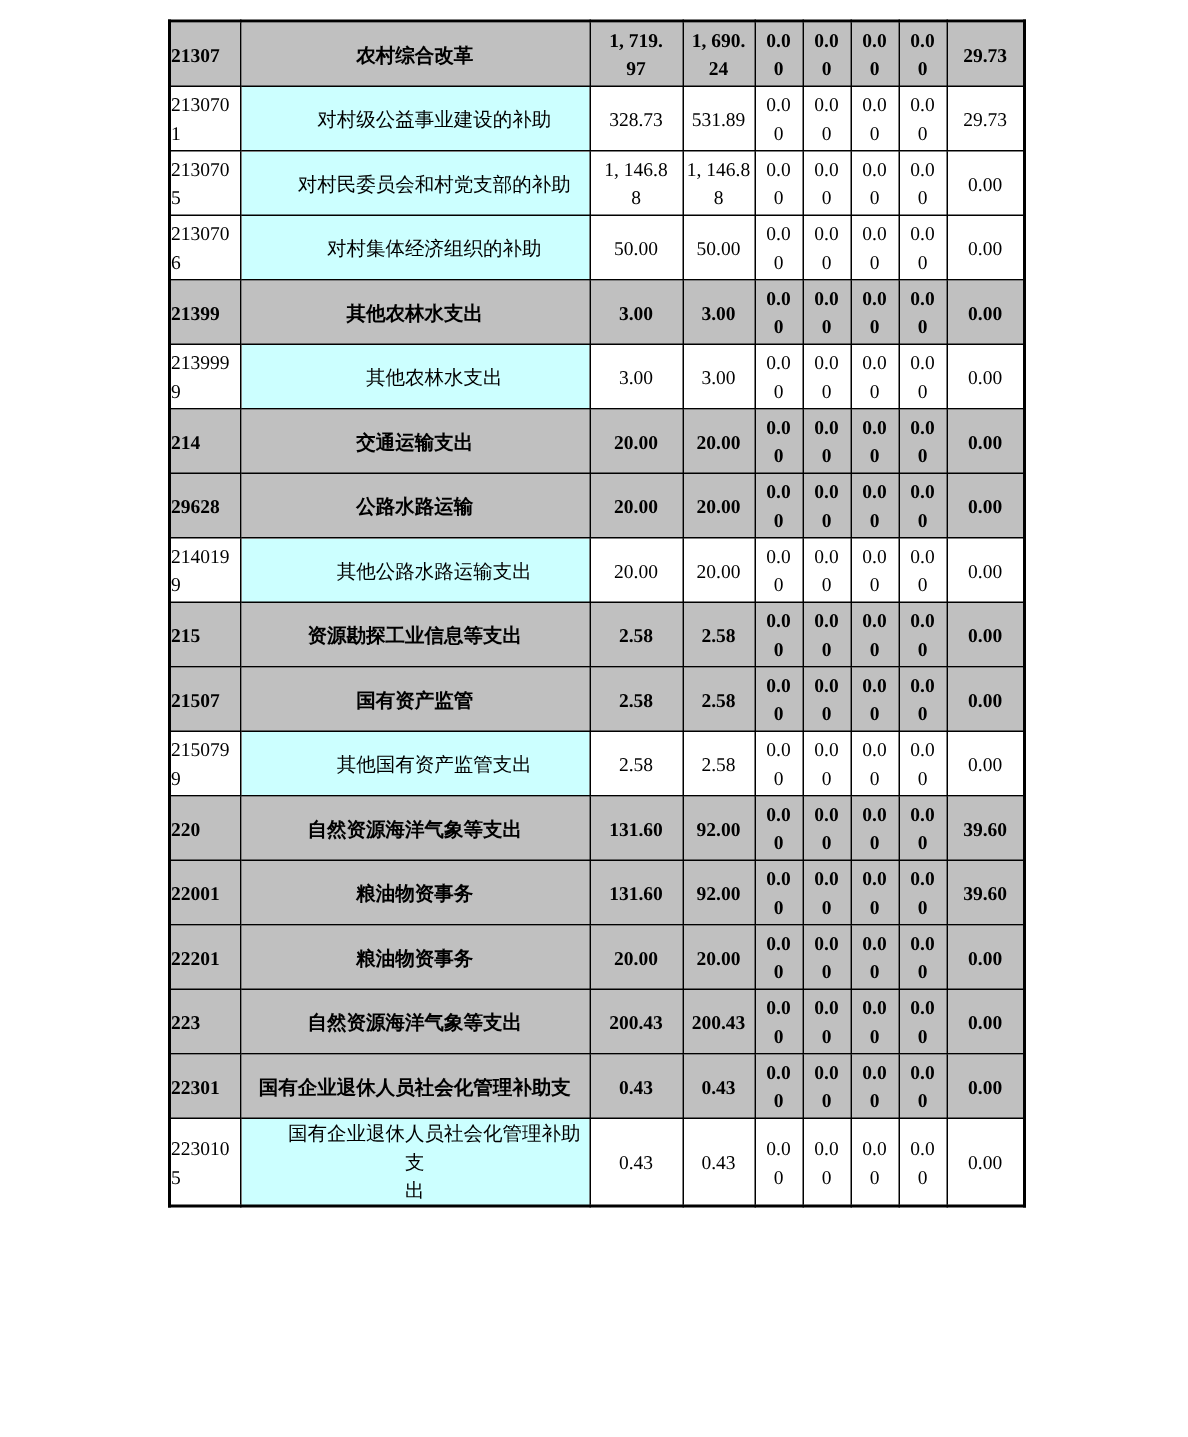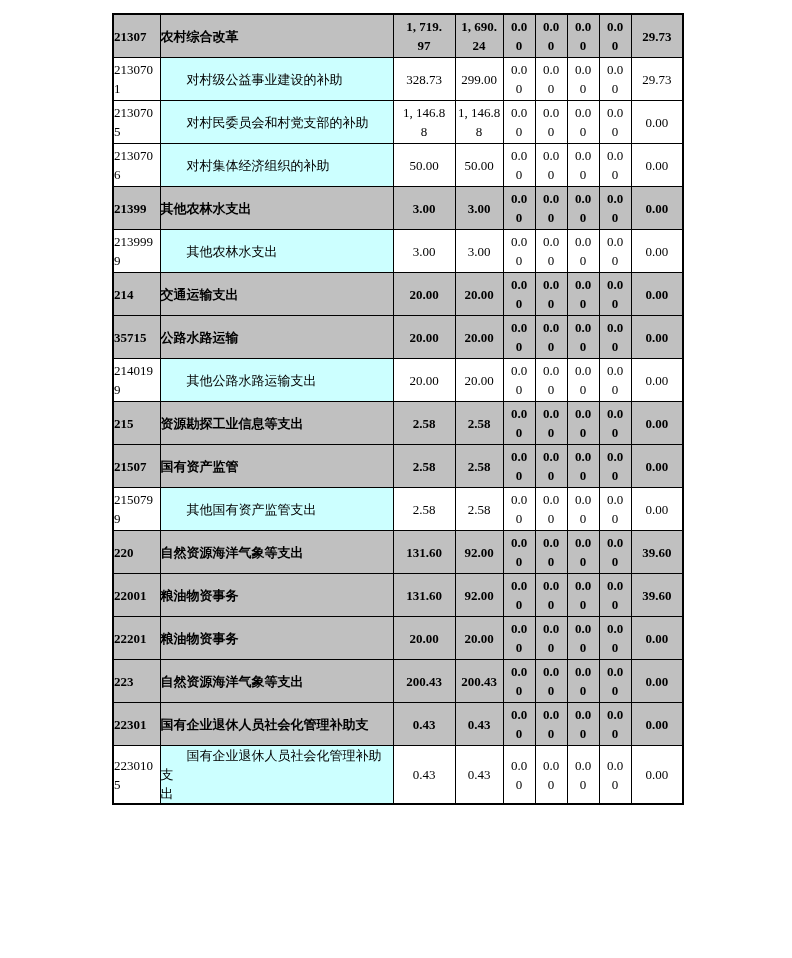--- a/index.html
+++ b/index.html
@@ -36,21 +36,21 @@
     white-space: pre-line;
     padding: 0;
     overflow: hidden;
   }
   td.code {
     text-align: left;
     padding: 0 2px 0 4px;
     word-break: break-all;
   }
   td.name {
-    text-align: left;
+    text-align: center;
     padding: 0 3px 0 4px;
     font-family: Liberation Serif, serif;
   }
   td.val {
     text-align: center;
     padding: 0 2px;
   }
   tr.section td {
     background: var(--section-bg, #c0c0c0);
     font-weight: bold;
@@ -96,21 +96,21 @@
 0</td>
           <td class="val">0.0
 0</td>
           <td class="val">29.73</td>
         </tr>
         <tr class="detail">
           <td class="code">213070
 1</td>
           <td class="name">对村级公益事业建设的补助</td>
           <td class="val">328.73</td>
-          <td class="val">299.00</td>
+          <td class="val">531.89</td>
           <td class="val">0.0
 0</td>
           <td class="val">0.0
 0</td>
           <td class="val">0.0
 0</td>
           <td class="val">0.0
 0</td>
           <td class="val">29.73</td>
         </tr>
@@ -188,21 +188,21 @@
 0</td>
           <td class="val">0.0
 0</td>
           <td class="val">0.0
 0</td>
           <td class="val">0.0
 0</td>
           <td class="val">0.00</td>
         </tr>
         <tr class="section">
-          <td class="code">35715</td>
+          <td class="code">29628</td>
           <td class="name">公路水路运输</td>
           <td class="val">20.00</td>
           <td class="val">20.00</td>
           <td class="val">0.0
 0</td>
           <td class="val">0.0
 0</td>
           <td class="val">0.0
 0</td>
           <td class="val">0.0

